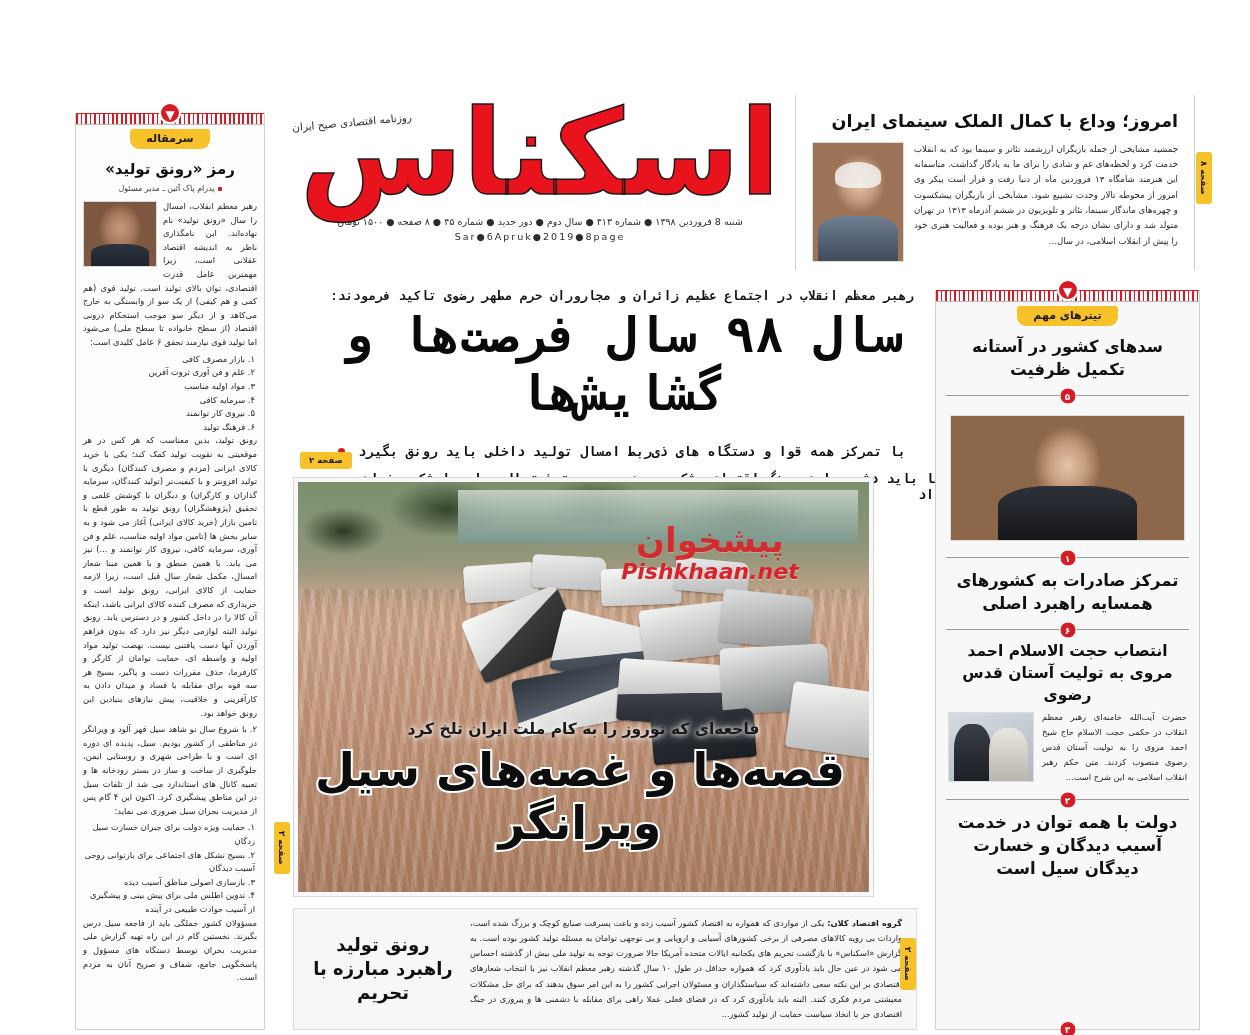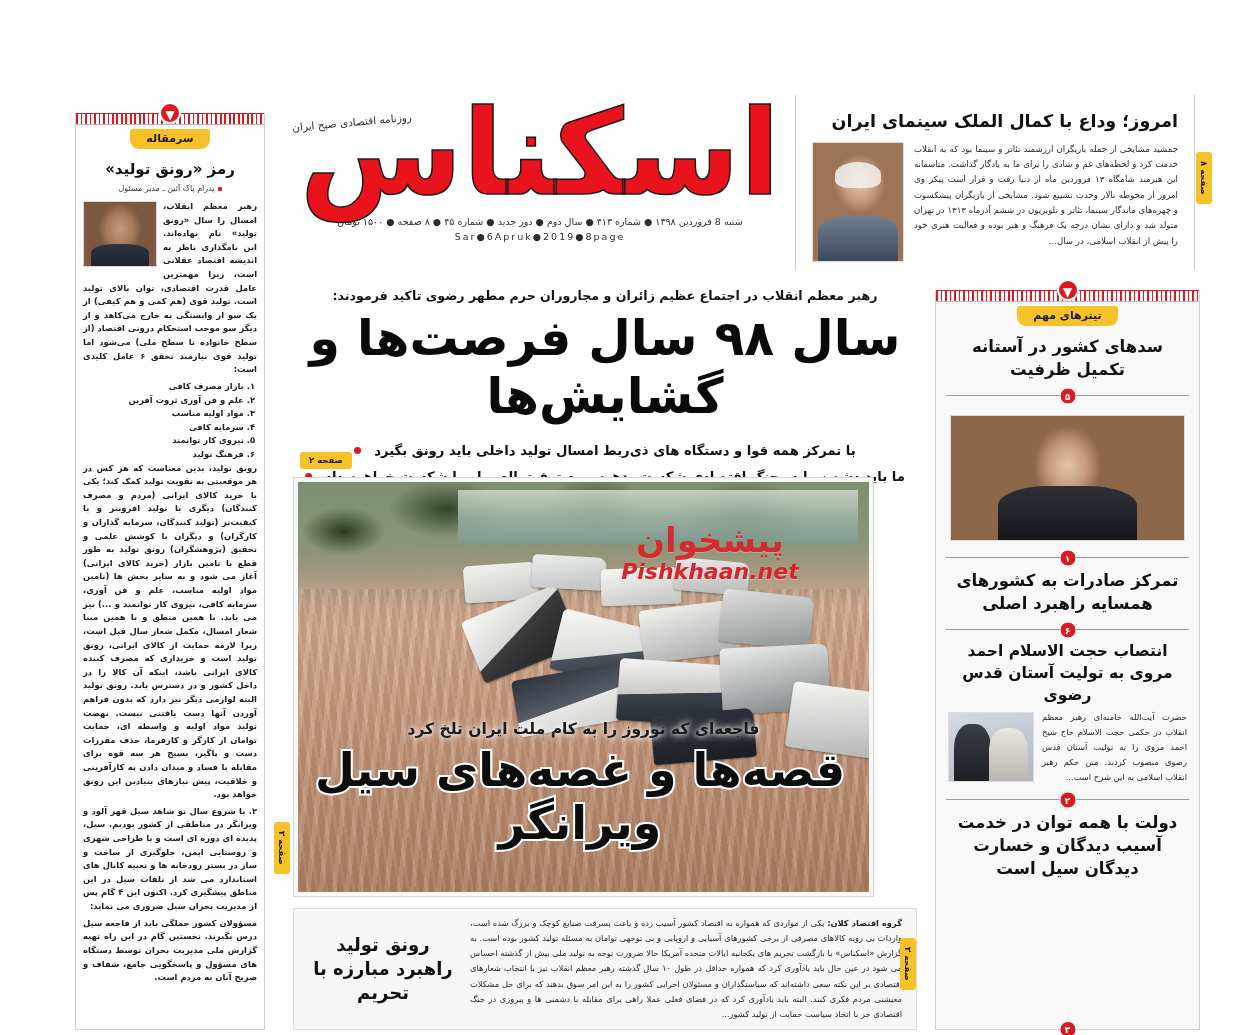--- a/index.html
+++ b/index.html
@@ -112,21 +112,20 @@
     position: absolute;
     left: 10%; right: 10%; bottom: 0; height: 34%;
     background: linear-gradient(180deg, #2d3440 0%, #1d232c 100%);
     border-radius: 40% 40% 0 0;
   }
   .ed-body {
     font-size: 8.4px;
     line-height: 1.62;
     color: #1e1e1e;
     text-align: justify;
-    font-weight: bold;
   }
   .ed-body p { margin-bottom: 3px; }
   .ed-list { list-style: none; font-size: 8.4px; line-height: 1.62; }
   .ed-list li { text-align: right; padding-right: 2px; }
 
   
   #masthead {
     position: absolute;
     left: 280px; top: 88px;
     width: 520px; height: 185px;
@@ -234,22 +233,23 @@
     color: #1a1a1a;
     font-size: 8.5px;
     font-weight: bold;
     padding: 3px 9px 4px 9px;
     border-radius: 3px;
   }
 
   
   #lead {
     position: absolute;
-    left: 285px; top: 288px;
+    left: 302px; top: 288px;
     width: 640px;
+    font-family: Liberation Mono, monospace;
   }
   .lead-kicker {
     text-align: center;
     font-size: 12.6px;
     font-weight: bold;
     color: #141414;
     letter-spacing: -0.3px;
   }
   .lead-head {
     text-align: center;
@@ -537,20 +537,26 @@
       <ul class="ed-list">
         <li>۱. بازار مصرف کافی</li>
         <li>۲. علم و فن آوری ثروت آفرین</li>
         <li>۳. مواد اولیه مناسب</li>
         <li>۴. سرمایه کافی</li>
         <li>۵. نیروی کار توانمند</li>
         <li>۶. فرهنگ تولید</li>
       </ul>
       <p>رونق تولید، بدین معناست که هر کس در هر موقعیتی به تقویت تولید کمک کند؛ یکی با خرید کالای ایرانی (مردم و مصرف کنندگان) دیگری با تولید افزونتر و با کیفیت‌تر (تولید کنندگان، سرمایه گذاران و کارگران) و دیگران با کوشش علمی و تحقیق (پژوهشگران) رونق تولید به طور قطع با تامین بازار (خرید کالای ایرانی) آغاز می شود و به سایر بخش ها (تامین مواد اولیه مناسب، علم و فن آوری، سرمایه کافی، نیروی کار توانمند و ...) نیز می یابد. با همین منطق و با همین مبنا شعار امسال، مکمل شعار سال قبل است، زیرا لازمه حمایت از کالای ایرانی، رونق تولید است و خریداری که مصرف کننده کالای ایرانی باشد، اینکه آن کالا را در داخل کشور و در دسترس یابد. رونق تولید البته لوازمی دیگر نیز دارد که بدون فراهم آوردن آنها دست یافتنی نیست. نهضت تولید مواد اولیه و واسطه ای، حمایت توامان از کارگر و کارفرما، حذف مقررات دست و پاگیر، بسیج هر سه قوه برای مقابله با فساد و میدان دادن به کارآفرینی و خلاقیت، پیش نیازهای بنیادین این رونق خواهد بود.</p>
       <p>۲. با شروع سال نو شاهد سیل قهر آلود و ویرانگر در مناطقی از کشور بودیم. سیل، پدیده ای دوره ای است و با طراحی شهری و روستایی ایمن، جلوگیری از ساخت و ساز در بستر رودخانه ها و تعبیه کانال های استاندارد می شد از تلفات سیل در این مناطق پیشگیری کرد. اکنون این ۴ گام پس از مدیریت بحران سیل ضروری می نماید:</p>
+      <ul class="ed-list">
+        <li>۱. حمایت ویژه دولت برای جبران خسارت سیل زدگان</li>
+        <li>۲. بسیج تشکل های اجتماعی برای بازتوانی روحی آسیب دیدگان</li>
+        <li>۳. بازسازی اصولی مناطق آسیب دیده</li>
+        <li>۴. تدوین اطلس ملی برای پیش بینی و پیشگیری از آسیب حوادث طبیعی در آینده</li>
+      </ul>
       <p>مسؤولان کشور جملگی باید از فاجعه سیل درس بگیرند. نخستین گام در این راه تهیه گزارش ملی مدیریت بحران توسط دستگاه های مسؤول و پاسخگویی جامع، شفاف و صریح آنان به مردم است.</p>
     </div>
   </div>
 
   <div id="masthead">
     <div class="logo-wrap">
       <div class="logo-text">اسکناس</div>
       <div class="logo-tag">روزنامه اقتصادی صبح ایران</div>
     </div>
     <div class="dateline">شنبه 8 فروردین ۱۳۹۸ ● شماره ۴۱۳ ● سال دوم ● دور جدید ● شماره ۴۵ ● ۸ صفحه ● ۱۵۰۰ تومان</div>

